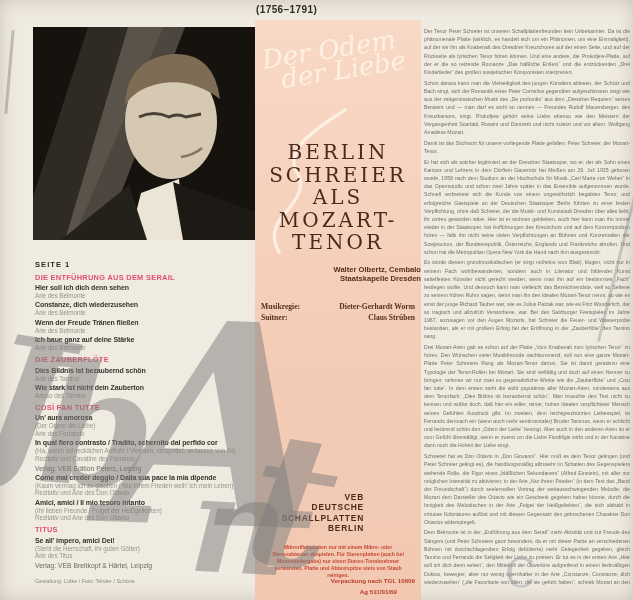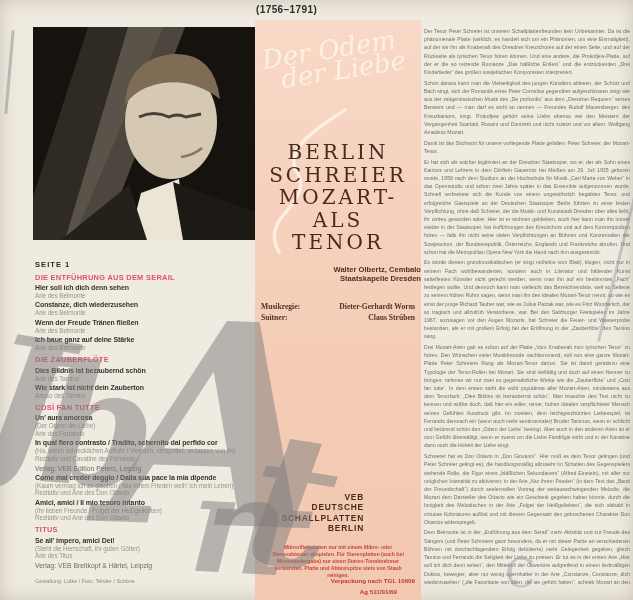--- a/index.html
+++ b/index.html
@@ -96,22 +96,22 @@
   <div class="logo">
     <div class="logo-l1">Der Odem</div>
     <div class="logo-l2">der Liebe</div>
   </div>
   <svg class="flourish" width="90" height="150" viewBox="0 0 90 150">
     <path d="M78,4 C40,28 18,46 30,66 C40,82 28,96 14,112 C8,120 4,132 12,146" stroke="rgba(253,242,228,0.9)" stroke-width="3.5" fill="none" stroke-linecap="round"></path>
   </svg>
   <div class="album-title">
     <div>BERLIN</div>
     <div>SCHREIER</div>
+    <div>ALS</div>
     <div>MOZART-</div>
-    <div>ALS</div>
     <div>TENOR</div>
   </div>
   <div class="credits">
     <div>Walter Olbertz, Cembalo</div>
     <div>Staatskapelle Dresden</div>
   </div>
   <div class="staff">
     <div class="staff-row">
       <span>Musikregie:</span>
       <span>Dieter-Gerhardt Worm</span>

